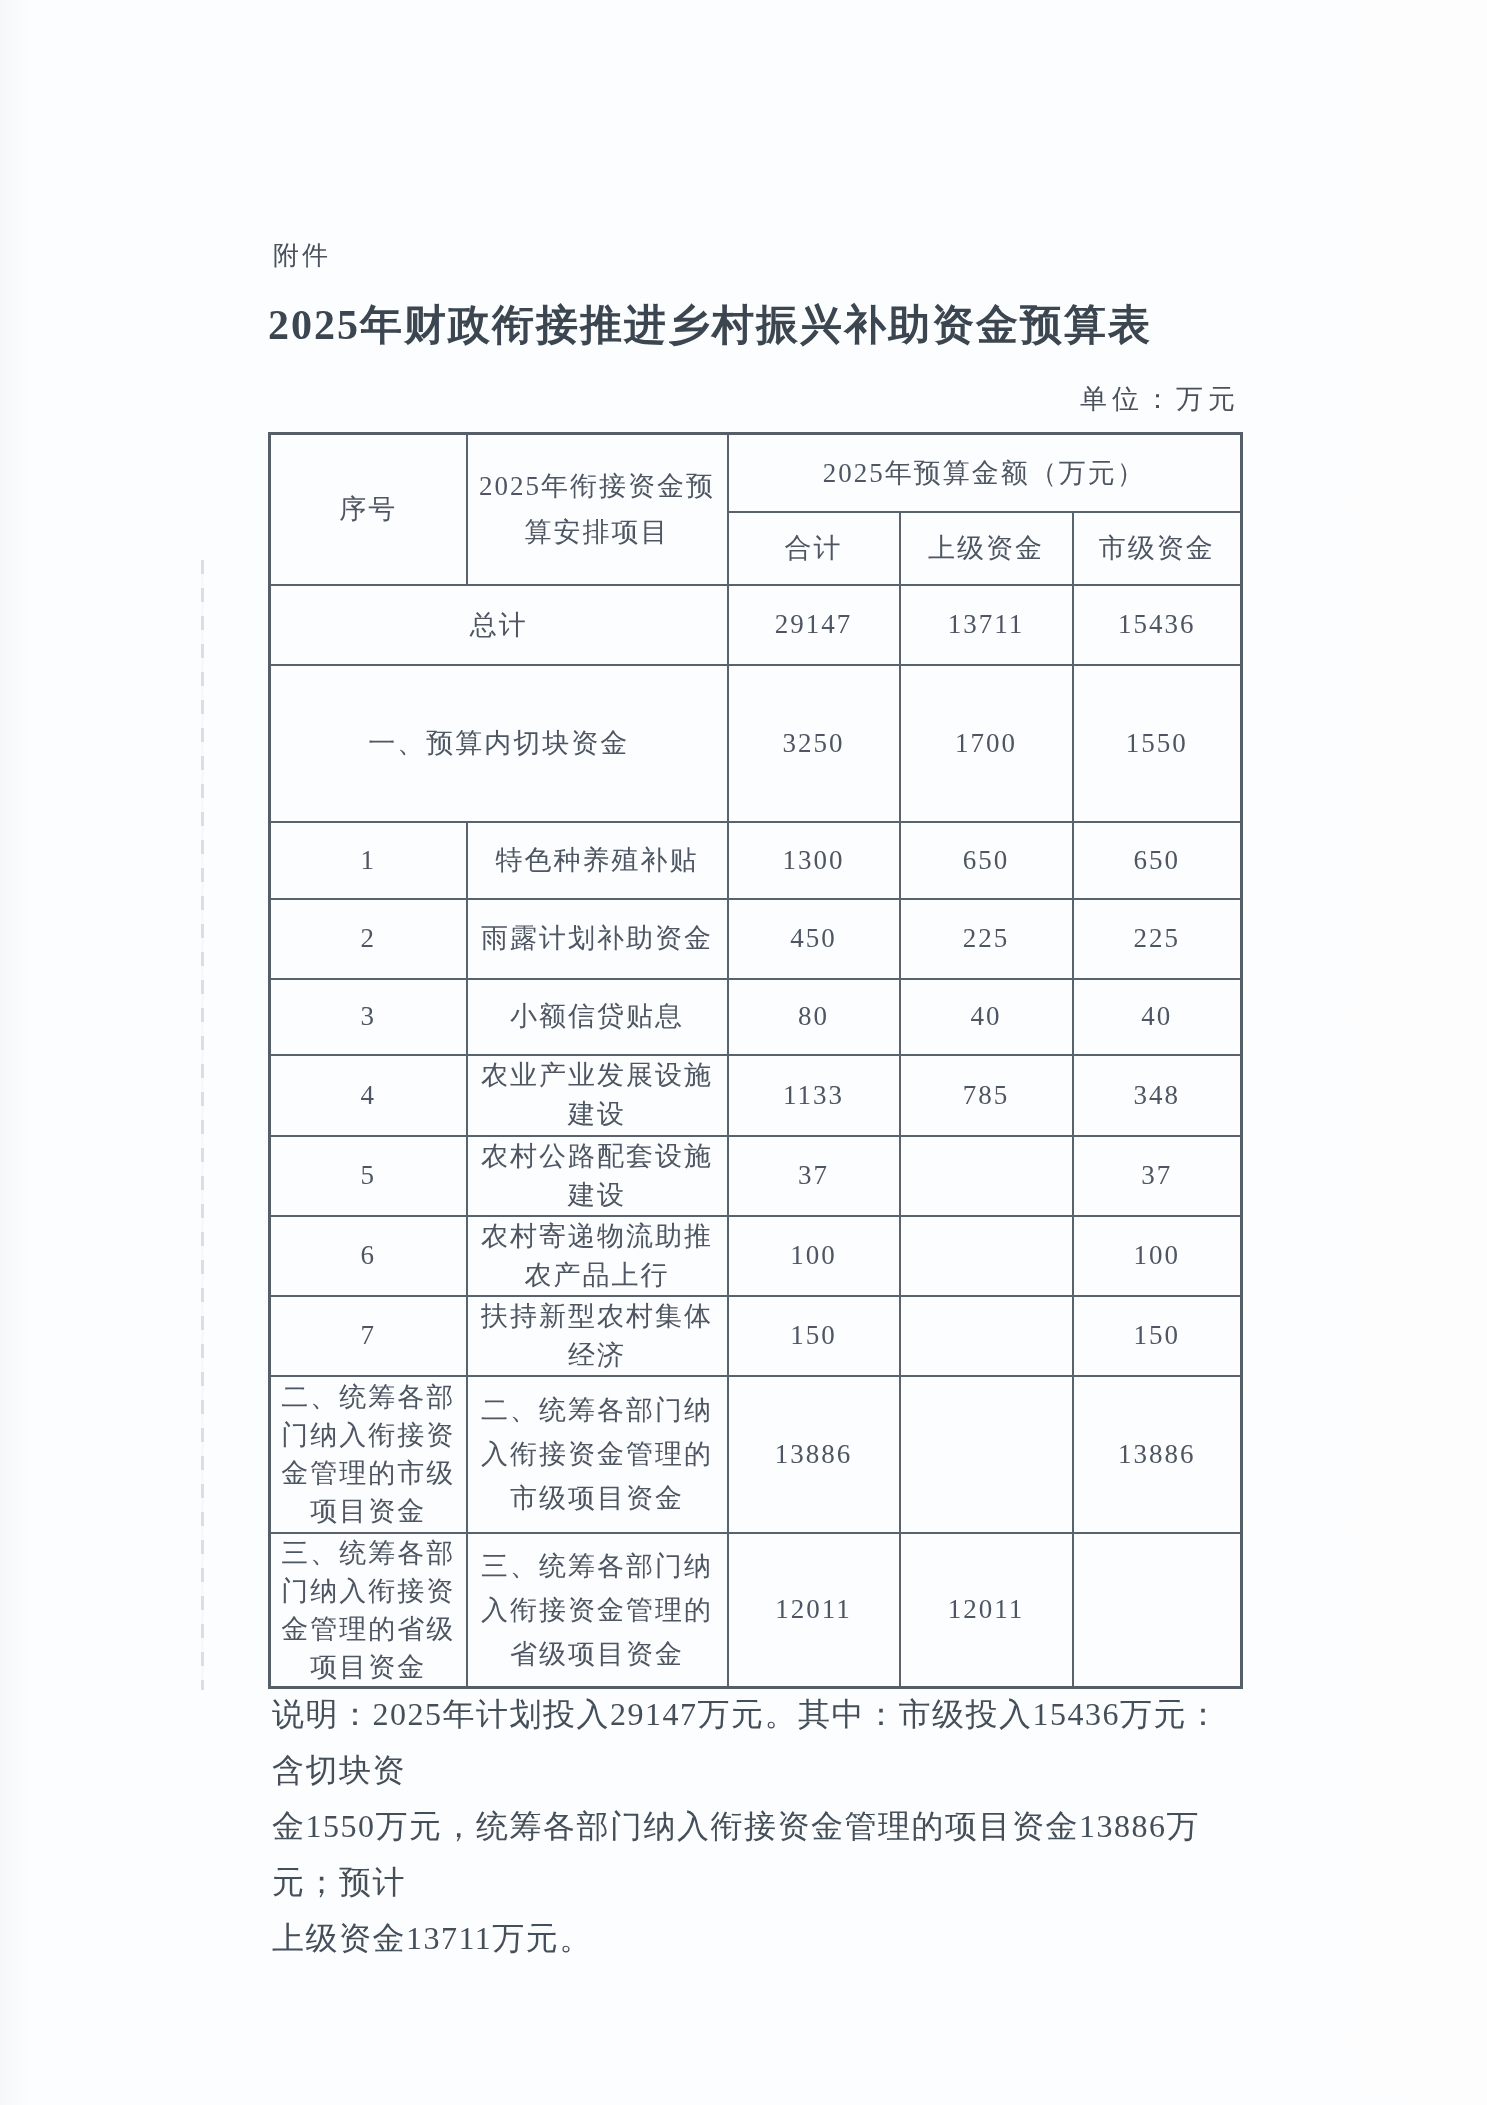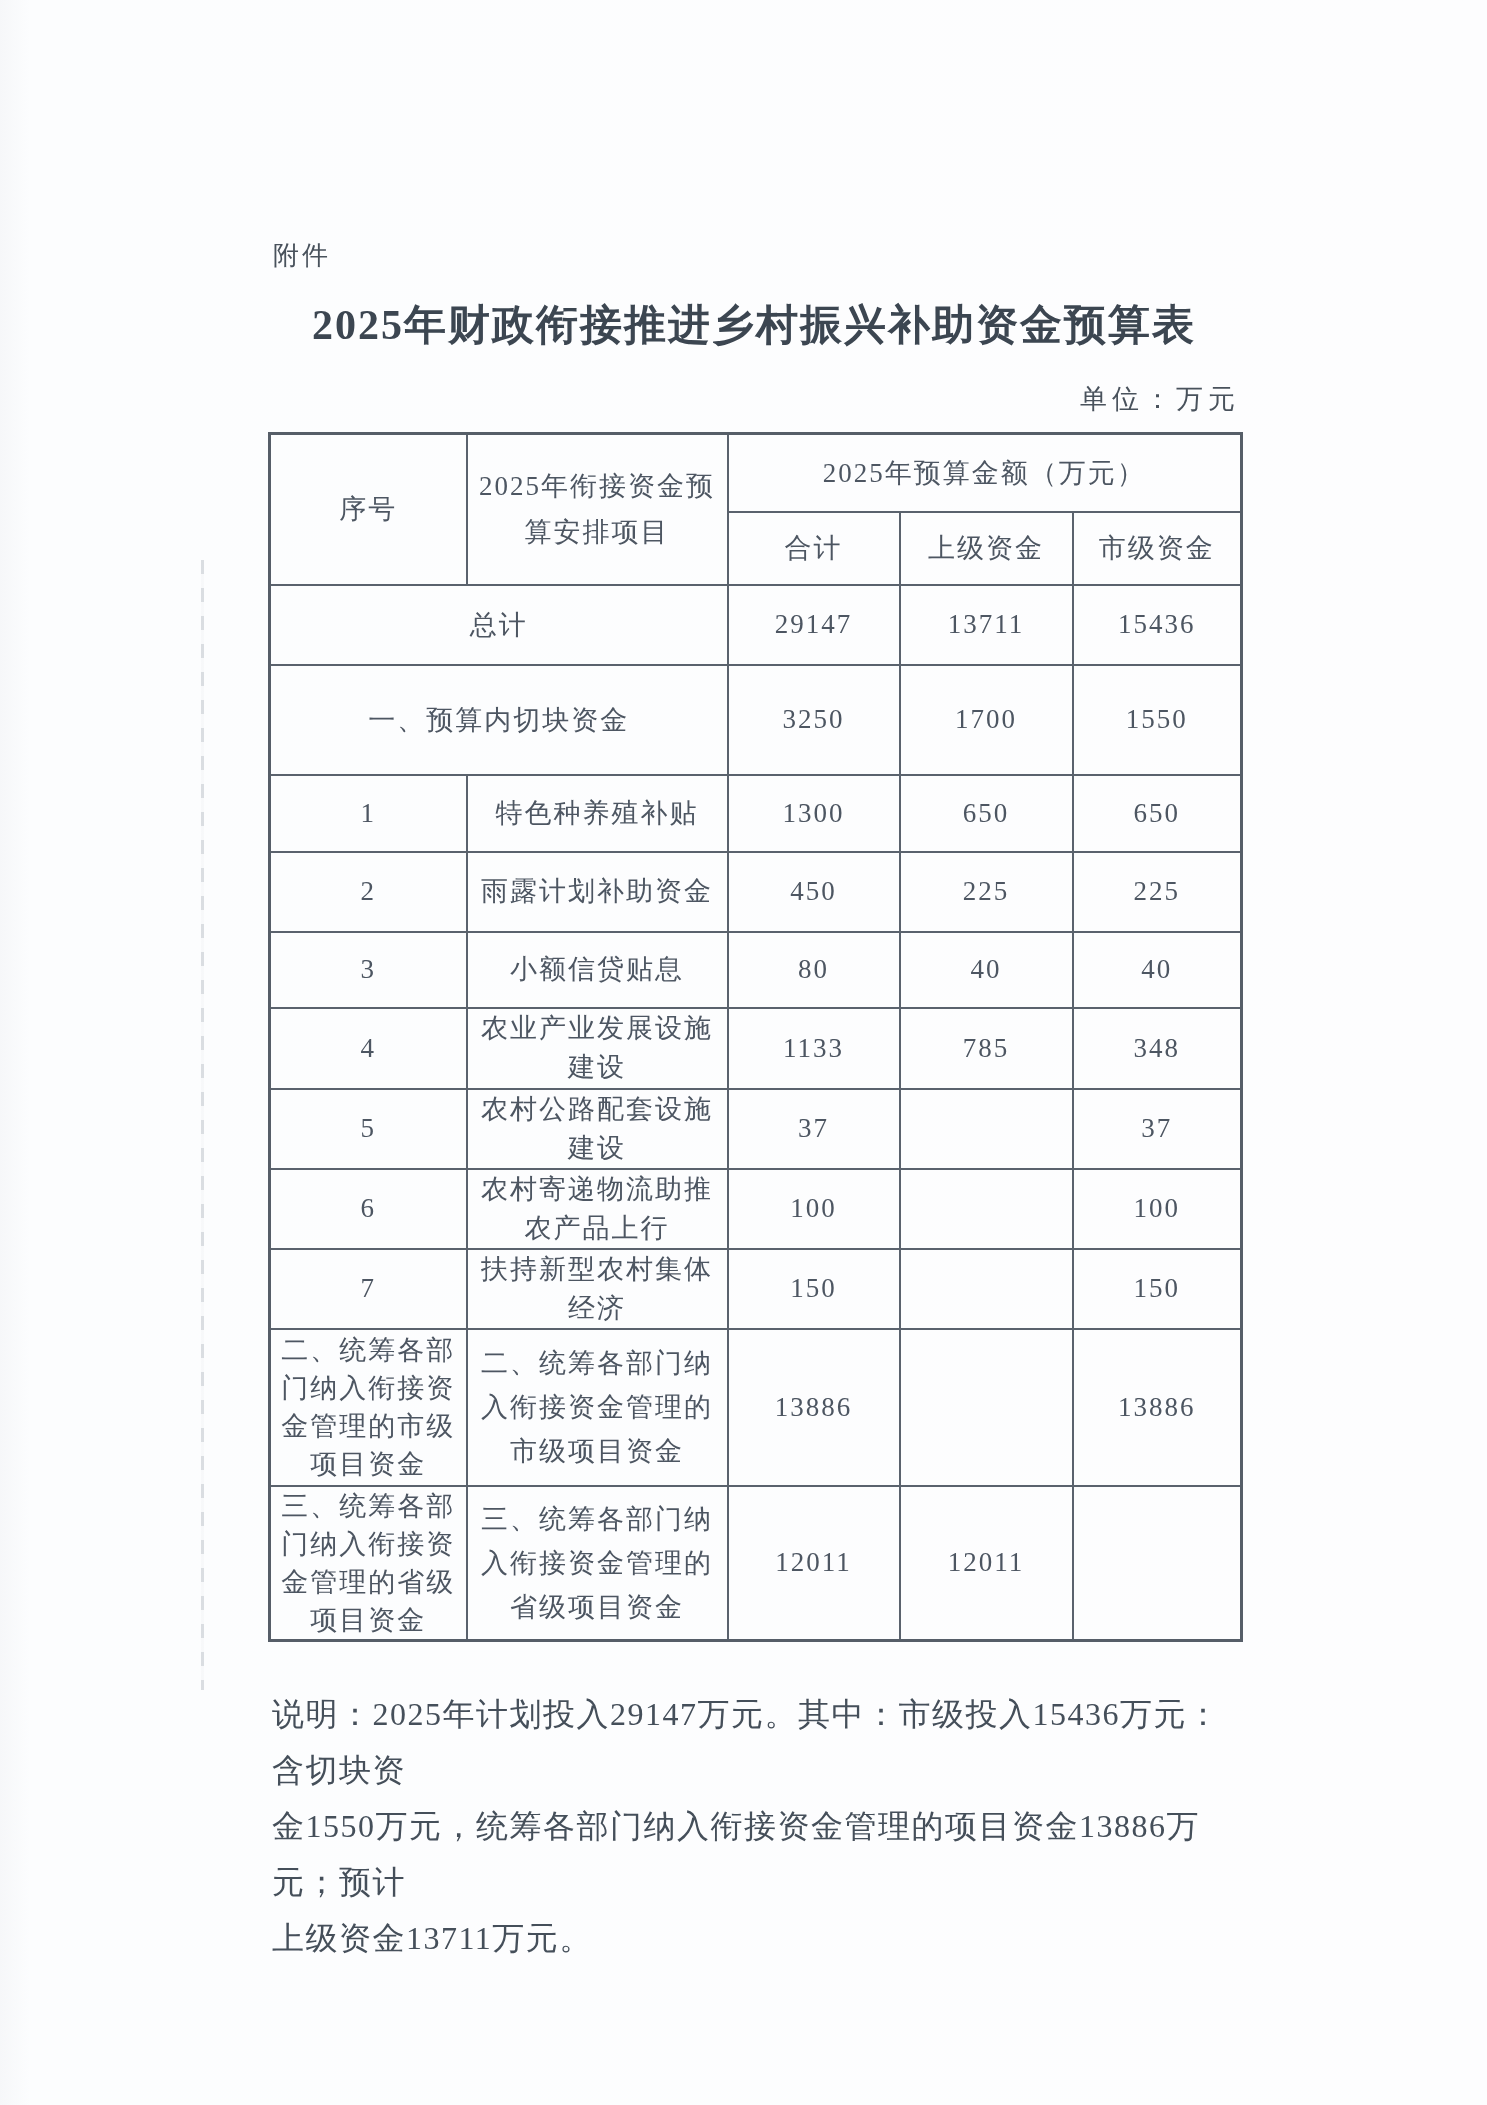--- a/index.html
+++ b/index.html
@@ -16,21 +16,21 @@
     position:absolute; left:201px; top:560px; width:3px; height:1130px;
     background:repeating-linear-gradient(180deg,
       rgba(130,140,152,.28) 0 14px, rgba(130,140,152,.04) 14px 28px);
   }
   .attachment {
     position:absolute; left:273px; top:238px;
     font-size:26px; letter-spacing:3px; color:#49525c;
   }
   .doc-title {
     position:absolute; left:268px; top:297px; width:972px;
-    text-align:center; font-size:42px; font-weight:700;
+    text-align:left; font-size:42px; font-weight:700;
     letter-spacing:2px; color:#3c4651; white-space:nowrap;
   }
   .unit {
     position:absolute; left:268px; top:381px; width:972px;
     text-align:right; font-size:27px; letter-spacing:5px; color:#49525c;
   }
   table.budget {
     position:absolute; left:268px; top:432px; width:972px;
     border-collapse:collapse; table-layout:fixed;
     border:3px solid #565e68;
@@ -100,21 +100,21 @@
       <td class="sub-head">市级资金</td>
     </tr>
 
     <tr class="row-total" style="height:80px">
       <td colspan="2" class="total-label">总计</td>
       <td class="num">29147</td>
       <td class="num">13711</td>
       <td class="num">15436</td>
     </tr>
 
-    <tr style="height:110px">
+    <tr style="height:157px">
       <td colspan="2" class="section-label">一、预算内切块资金</td>
       <td class="num">3250</td>
       <td class="num">1700</td>
       <td class="num">1550</td>
     </tr>
 
     <tr style="height:77px">
       <td class="num">1</td>
       <td class="name-cell">特色种养殖补贴</td>
       <td class="num">1300</td>

